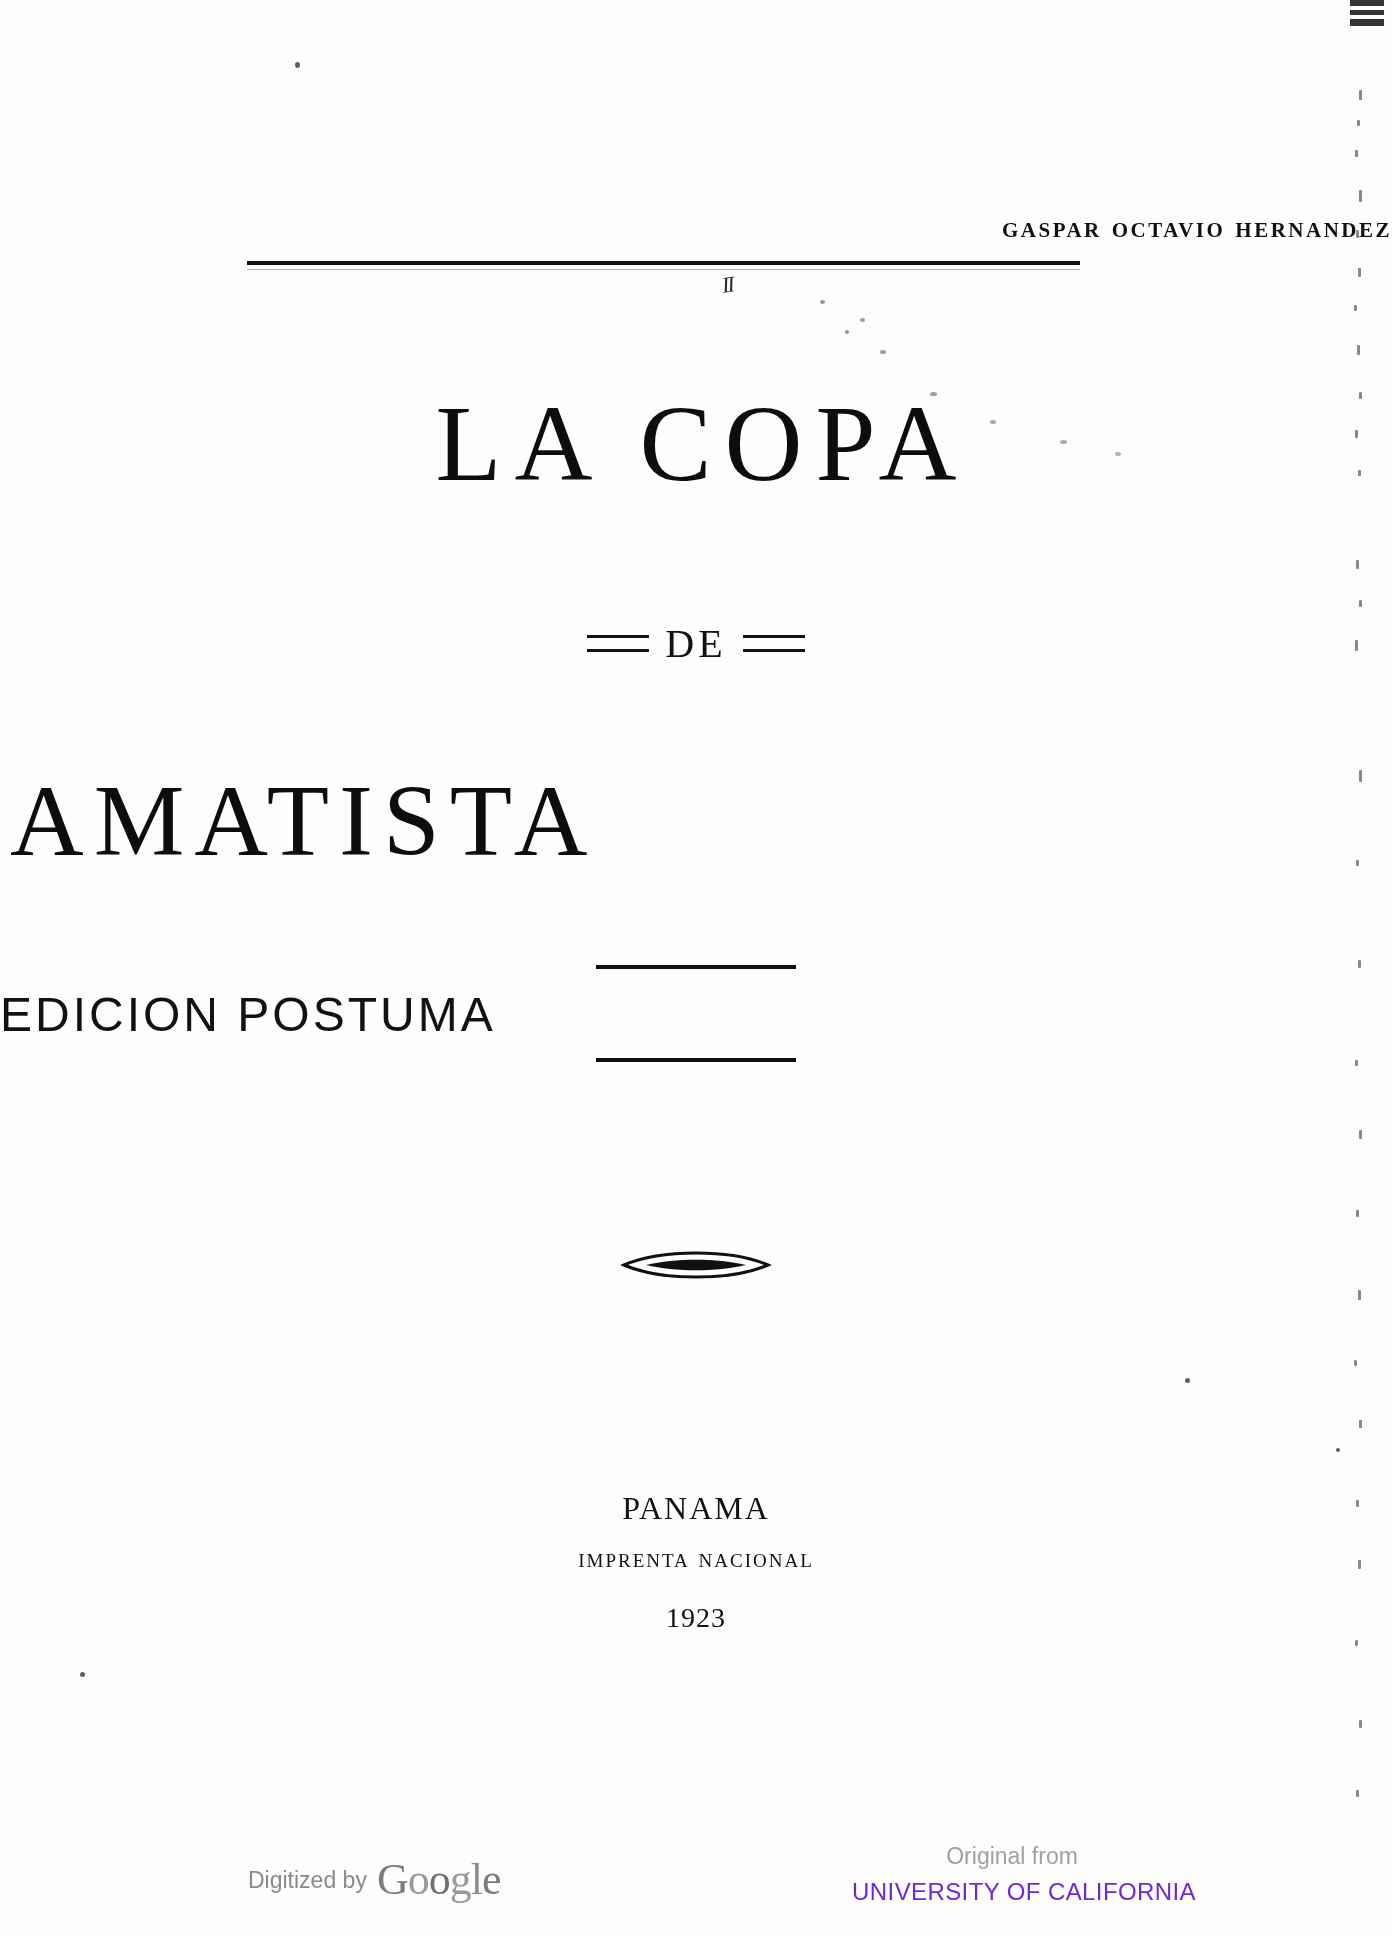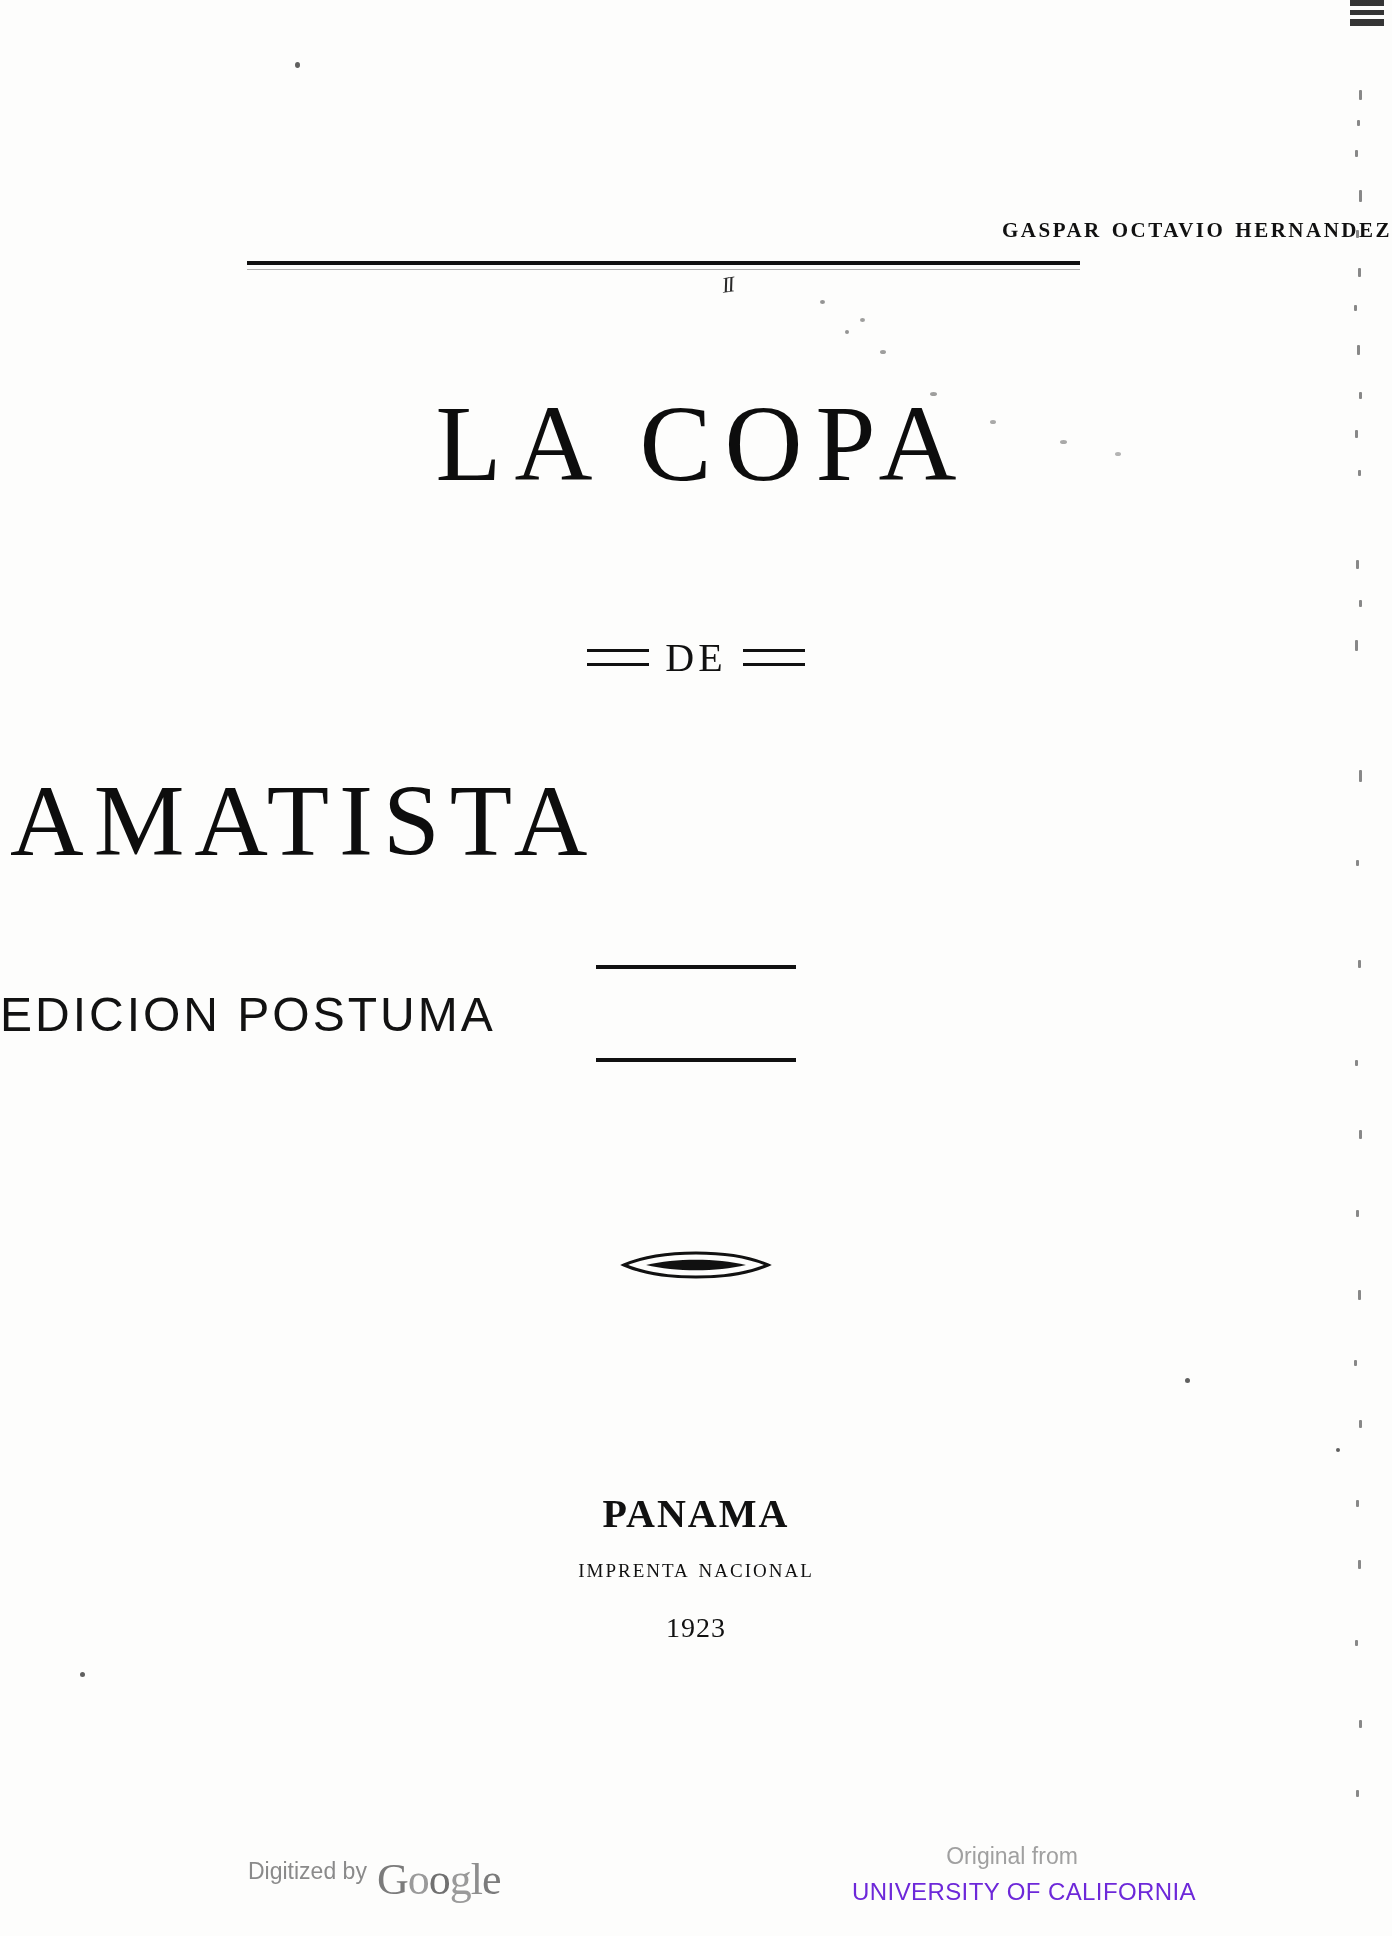--- a/index.html
+++ b/index.html
@@ -135,21 +135,20 @@
 
   .de-row {
     position: absolute;
     left: 0;
     right: 0;
     top: 620px;
     display: flex;
     align-items: center;
     justify-content: center;
     gap: 16px;
-    margin-top: 14px;
   }
   .de-word {
     font-family: "Liberation Serif", serif;
     font-size: 40px;
     letter-spacing: 4px;
     color: #111;
   }
   .de-dash {
     width: 62px;
     height: 11px;
@@ -192,23 +191,23 @@
   .imprint {
     position: absolute;
     left: 0;
     right: 0;
     top: 1490px;
     text-align: center;
     color: #111;
   }
   .imprint .city {
     font-family: "Liberation Serif", serif;
-    font-size: 40px;
+    font-size: 32px;
     letter-spacing: 2px;
-    font-weight: 700;
+    font-weight: 400;
     margin-bottom: 16px;
   }
   .imprint .press {
     font-family: "Liberation Serif", serif;
     font-size: 27px;
     letter-spacing: 2px;
     font-variant: small-caps;
     text-transform: lowercase;
     margin-bottom: 28px;
   }
@@ -224,21 +223,21 @@
     left: 0;
     right: 0;
     bottom: 24px;
     height: 70px;
   }
   .digitized {
     position: absolute;
     left: 248px;
     bottom: 10px;
     display: flex;
-    align-items: flex-start;
+    align-items: center;
     gap: 10px;
     color: #8d8d8d;
   }
   .digitized .lbl {
     font-family: "Liberation Sans", sans-serif;
     font-size: 23px;
     color: #8a8a8a;
   }
   .glogo {
     font-family: Liberation Serif, serif;

